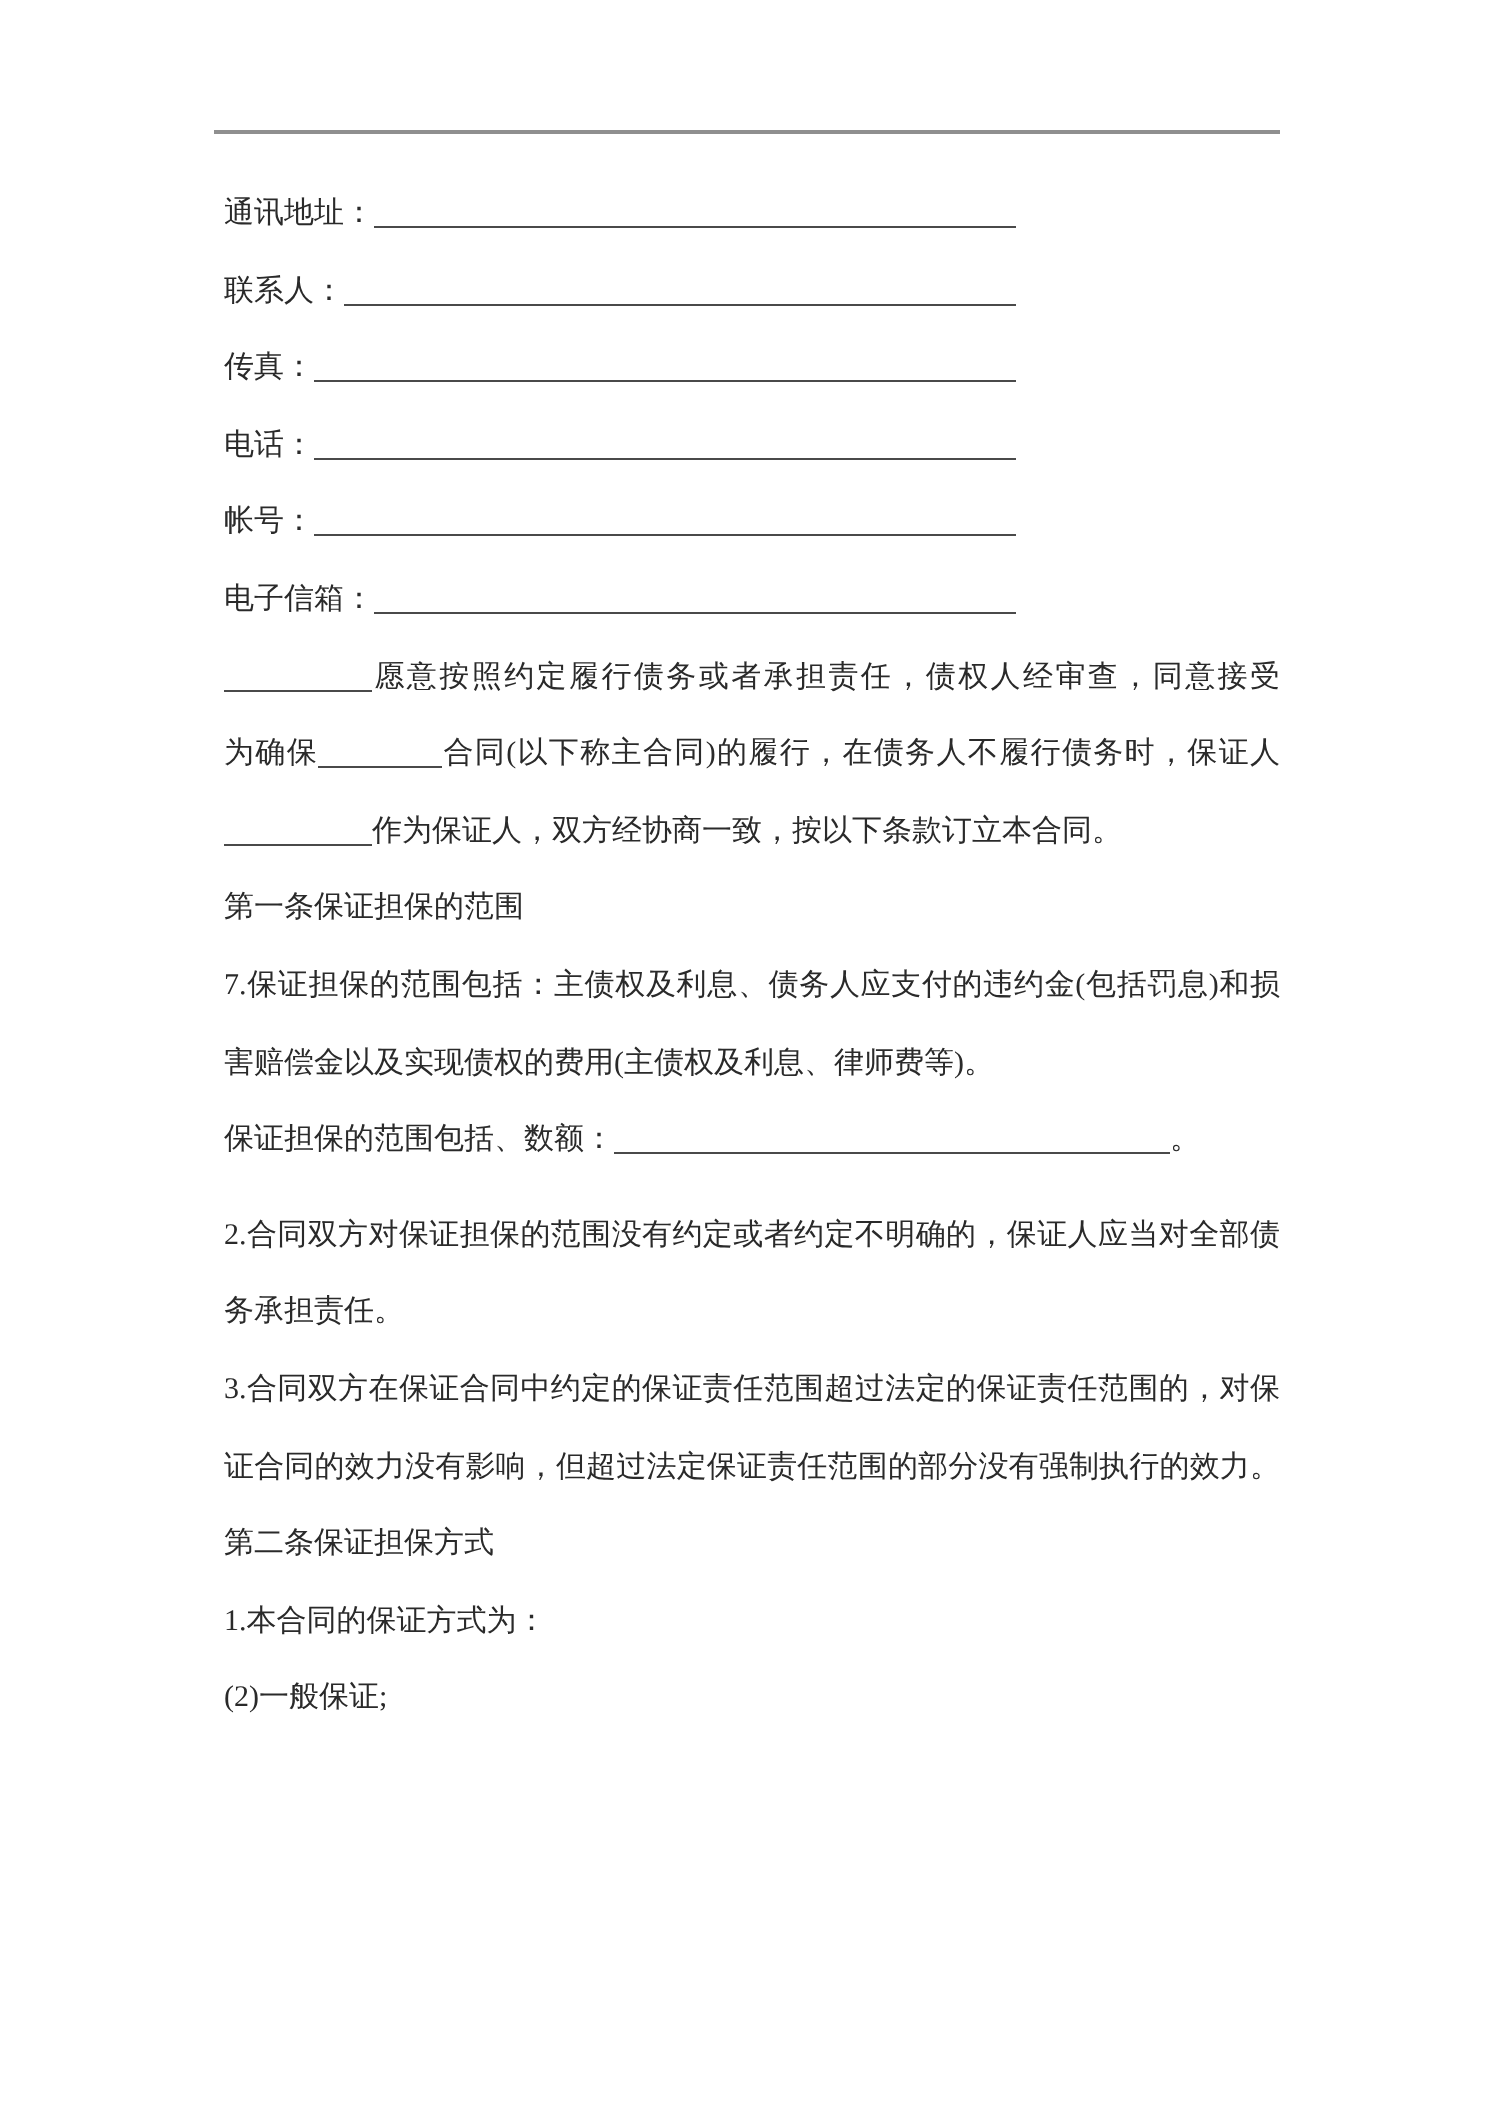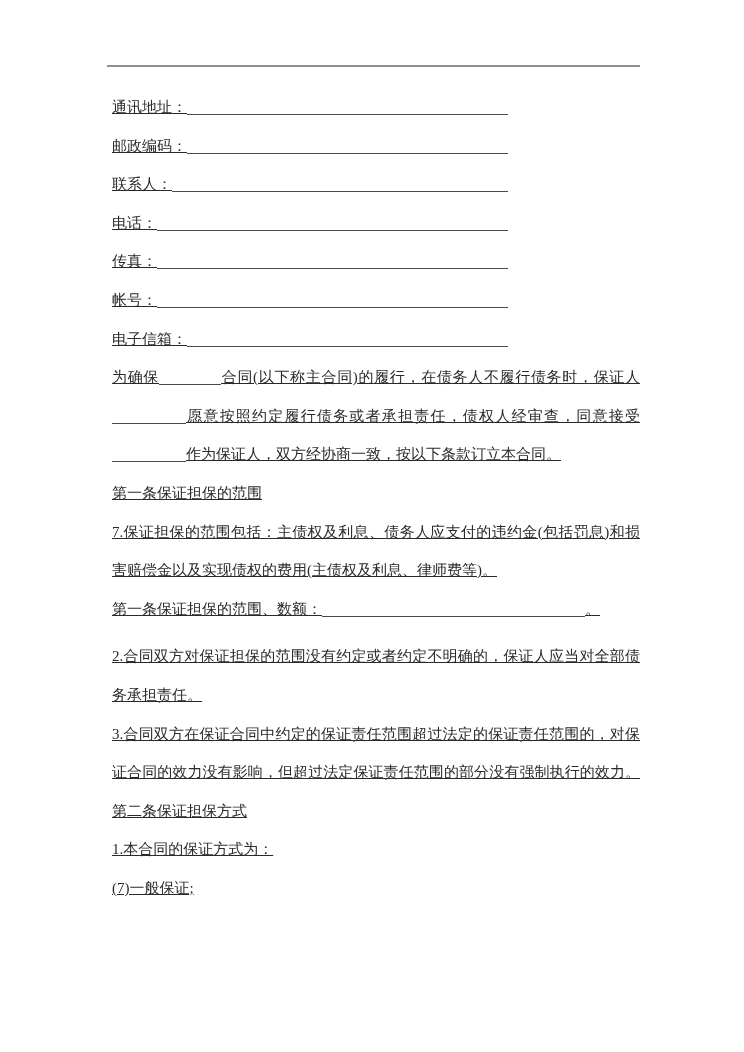--- a/index.html
+++ b/index.html
@@ -27,21 +27,20 @@
   .content {
     position: absolute;
     left: 112px;
     top: 88px;
     width: 528px;
     font-size: 15px;
   }
   .line {
     height: 38.6px;
     line-height: 38.6px;
-    text-decoration: underline;
   }
   
   .j {
     text-align: justify;
     text-align-last: justify;
   }
   
   .field {
     display: flex;
     align-items: baseline;
@@ -86,76 +85,72 @@
 
   <div class="top-rule"></div>
 
   <div class="content">
 
     <div class="line field">
       <span class="lbl">通讯地址：</span>
       <span class="fill"></span>
     </div>
 
-    <div class="line field">
-      <span class="lbl">邮政编码：</span>
-      <span class="fill"></span>
-    </div>
 
     <div class="line field">
       <span class="lbl">联系人：</span>
       <span class="fill"></span>
     </div>
 
     <div class="line field">
-      <span class="lbl">电话：</span>
+      <span class="lbl">传真：</span>
       <span class="fill"></span>
     </div>
 
     <div class="line field">
-      <span class="lbl">传真：</span>
+      <span class="lbl">电话：</span>
       <span class="fill"></span>
     </div>
 
     <div class="line field">
       <span class="lbl">帐号：</span>
       <span class="fill"></span>
     </div>
 
     <div class="line field">
       <span class="lbl">电子信箱：</span>
       <span class="fill"></span>
     </div>
 
     <div class="line j">
-      <span>为确保</span><span class="blank"></span><span>合同(以下称主合同)的履行，在债务人不履行债务时，保证人</span>
+      <span class="blank md"></span><span>愿意按照约定履行债务或者承担责任，债权人经审查，同意接受</span>
     </div>
 
     <div class="line j">
-      <span class="blank md"></span><span>愿意按照约定履行债务或者承担责任，债权人经审查，同意接受</span>
+      <span>为确保</span><span class="blank"></span><span>合同(以下称主合同)的履行，在债务人不履行债务时，保证人</span>
     </div>
 
     <div class="line">
       <span class="blank md"></span><span>作为保证人，双方经协商一致，按以下条款订立本合同。</span>
     </div>
 
     <div class="line">
       <span>第一条保证担保的范围</span>
     </div>
 
     <div class="line j">
       <span>7.保证担保的范围包括：主债权及利息、债务人应支付的违约金(包括罚息)和损</span>
     </div>
 
     <div class="line">
       <span>害赔偿金以及实现债权的费用(主债权及利息、律师费等)。</span>
     </div>
 
     <div class="line field wide gap-after">
-      <span class="lbl">第一条保证担保的范围、数额：</span>
+      <span class="lbl">保证担保的范围包括、数额：</span>
       <span class="fill"></span>
       <span class="suffix">。</span>
     </div>
 
     <div class="line j">
       <span>2.合同双方对保证担保的范围没有约定或者约定不明确的，保证人应当对全部债</span>
     </div>
 
     <div class="line">
       <span>务承担责任。</span>
@@ -172,17 +167,17 @@
 
     <div class="line">
       <span>第二条保证担保方式</span>
     </div>
 
     <div class="line">
       <span>1.本合同的保证方式为：</span>
     </div>
 
     <div class="line">
-      <span>(7)一般保证;</span>
+      <span>(2)一般保证;</span>
     </div>
 
   </div>
 </div>
 
 </body></html>

